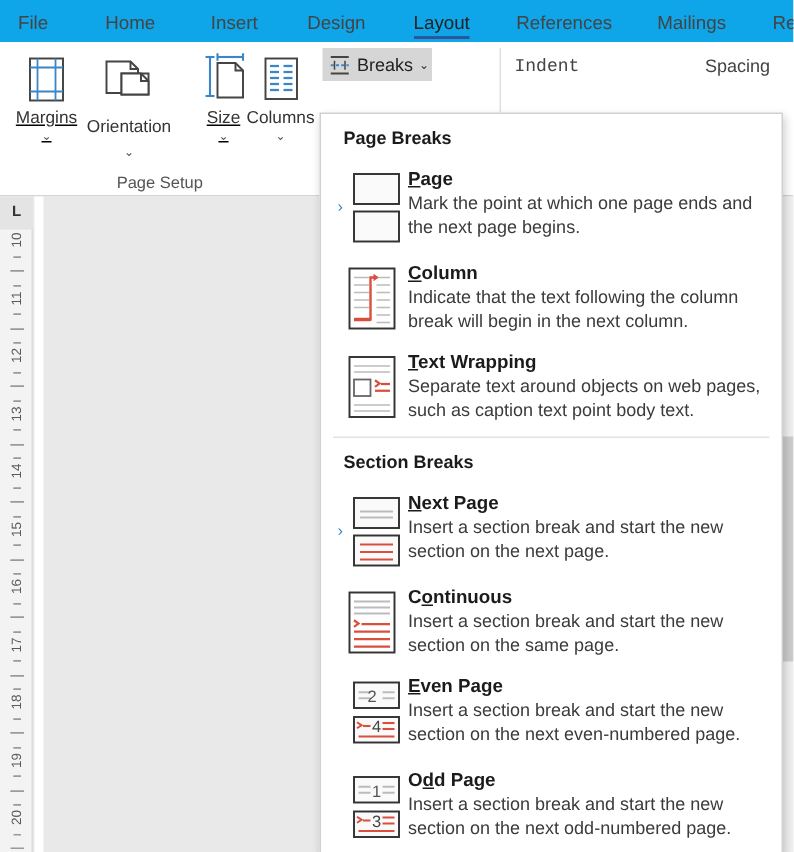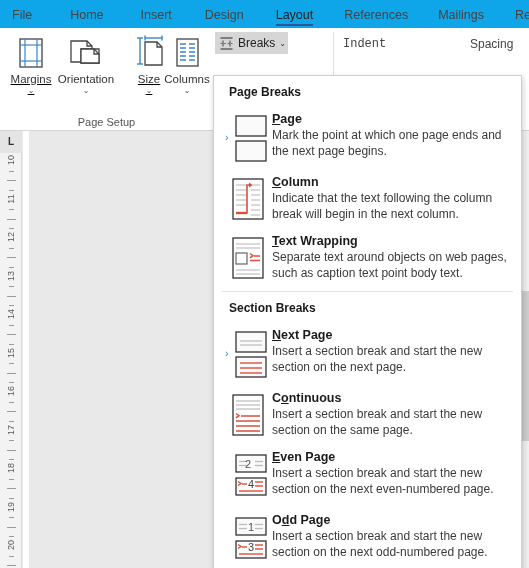--- a/index.html
+++ b/index.html
@@ -187,21 +187,21 @@
             <line x1="11" y1="3" x2="11" y2="31" stroke="#3a86c8" stroke-width="1.2"></line>
             <line x1="23" y1="3" x2="23" y2="31" stroke="#3a86c8" stroke-width="1.2"></line>
             <line x1="6" y1="9" x2="28" y2="9" stroke="#3a86c8" stroke-width="1.2"></line>
             <line x1="6" y1="25" x2="28" y2="25" stroke="#3a86c8" stroke-width="1.2"></line>
           </svg>
         </div>
         <div class="lbl">Margins</div>
         <div class="caret">⌄</div>
       </div>
 
-      <div class="bigbtn" style="left:57px;">
+      <div class="bigbtn" style="left:57px;justify-content:space-between;">
         <div class="glyph">
           <svg width="38" height="34" viewBox="0 0 38 34">
             <path d="M4 5 h16 l5 5 v16 h-21 z" fill="#ffffff" stroke="#444" stroke-width="1.3"></path>
             <path d="M20 5 v5 h5" fill="none" stroke="#444" stroke-width="1.3"></path>
             <path d="M14 13 h18 v14 h-18 z" fill="#ffffff" stroke="#444" stroke-width="1.3"></path>
             <path d="M27 13 l5 5 v9 h-18 v-14 z" fill="#ffffff" stroke="#444" stroke-width="1.3"></path>
             <path d="M27 13 v5 h5" fill="none" stroke="#444" stroke-width="1.3"></path>
           </svg>
         </div>
         <div class="lbl">Orientation</div>

